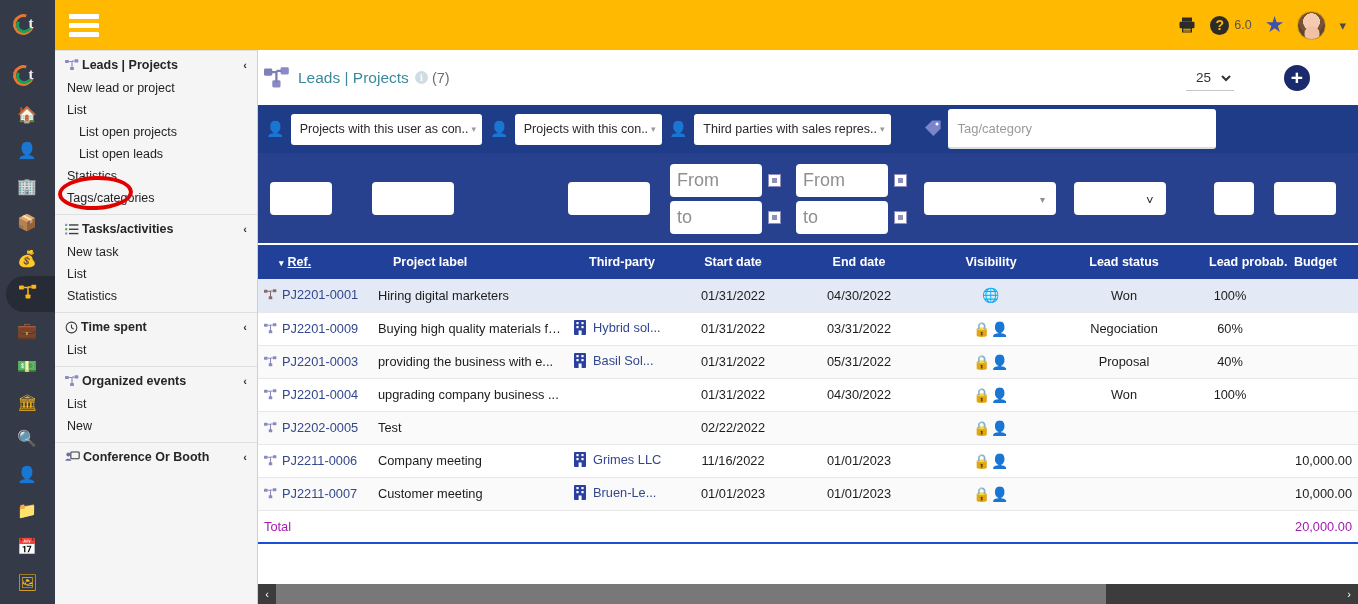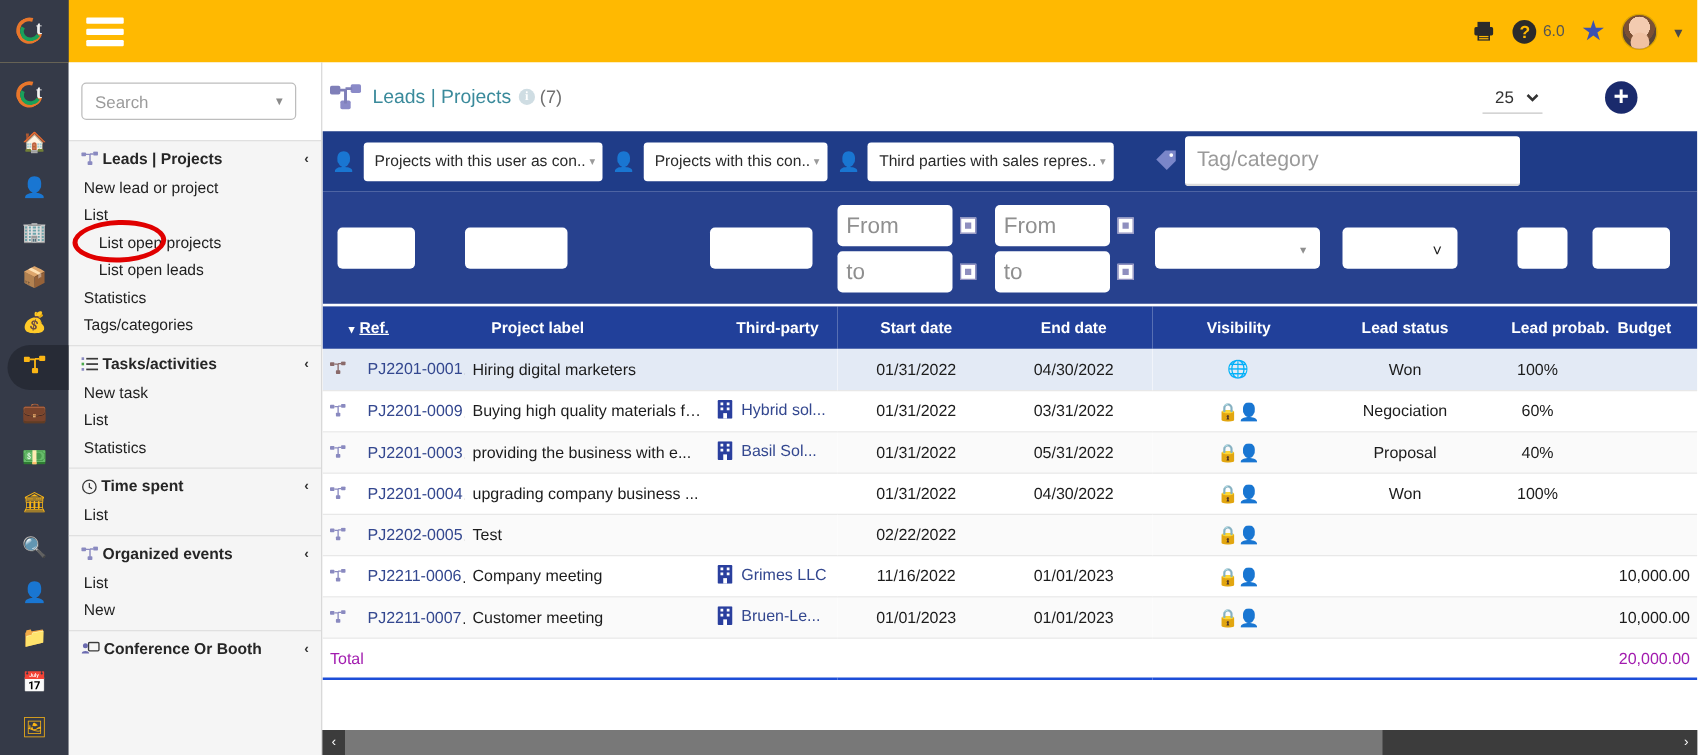--- a/index.html
+++ b/index.html
@@ -180,21 +180,21 @@
   .chip-icon { color: #ffffff; font-size: 15px; }
   .chip-field {
     background: #ffffff; border-radius: 3px; height: 31px;
     display: flex; align-items: center; padding: 0 6px 0 9px;
     font-size: 12.5px; color: #2a2a2a; white-space: nowrap; cursor: pointer;
   }
   .chip-field .cf-caret { color: #9a9a9a; font-size: 9px; margin-left: 3px; }
   .tag-field {
     background: #ffffff; border-radius: 3px; height: 40px; width: 268px;
     display: flex; align-items: center; padding: 0 10px;
-    font-size: 17px; color: #9a9a9a; cursor: text;
+    font-size: 13px; color: #9a9a9a; cursor: text;
     border-bottom: 2px solid #dcdcdc;
   }
 
   
   .filterbar {
     background: #27418e; height: 92px; position: relative;
     border-bottom: 2px solid #ffffff;
   }
   .fb-input {
     position: absolute; background: #ffffff; border-radius: 4px; border: 0;
@@ -235,21 +235,21 @@
     border-bottom: 1px solid #e8e8e8; white-space: nowrap; overflow: hidden;
     text-overflow: ellipsis;
   }
   .tbl tbody tr.sel td { background: #e3eaf5; }
   .tbl tbody tr.alt td { background: #fafafa; }
   .tbl tbody tr.total td {
     color: #a21caf; border-bottom: 2px solid #1d4ed8; background: #ffffff;
   }
   td.c { text-align: center; }
   td.r { text-align: right; }
-  .ref-link { color: #33478f; cursor: pointer; display: inline-flex; align-items: center; gap: 17px; }
+  .ref-link { color: #33478f; cursor: pointer; display: inline-flex; align-items: center; gap: 5px; }
   .tp-link { color: #33478f; cursor: pointer; display: inline-flex; align-items: center; gap: 7px; }
 
   
   .ic { display: inline-block; vertical-align: middle; }
 
   
   .hscroll {
     position: absolute; left: 258px; bottom: 0; width: 1100px; height: 20px;
     background: #787878; display: flex; align-items: center;
   }
@@ -354,26 +354,20 @@
       </div>
     <div class="rail-item">
         <span class="g">📅</span>
       </div>
     <div class="rail-item">
         <span class="g">🖼</span>
       </div>
   </div>
 
   <div class="leftpanel">
-    <div class="search-zone">
-      <div class="search-box">
-        <input type="text" placeholder="Search" style="">
-        <span class="search-caret">▼</span>
-      </div>
-    </div>
 
     <div class="menu-group">
       <div class="group-head">
         <span class="gicon">
           <svg width="14" height="12" viewBox="0 0 22 18">
             <rect x="0" y="1" width="6" height="5" rx="1" fill="#8a8ac0"></rect>
             <rect x="15" y="0" width="6" height="5" rx="1" fill="#8a8ac0"></rect>
             <rect x="8" y="12" width="6" height="5" rx="1" fill="#8a8ac0"></rect>
             <path d="M6 3.5 H11 V14 M11 3 H15" stroke="#8a8ac0" stroke-width="1.8" fill="none"></path>
           </svg>

